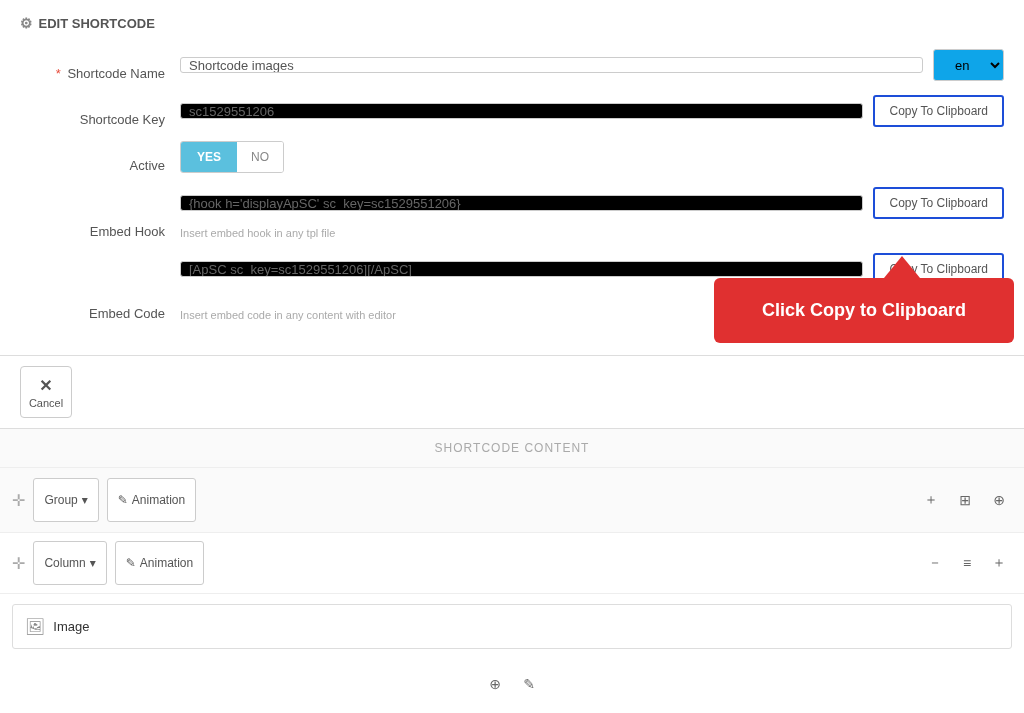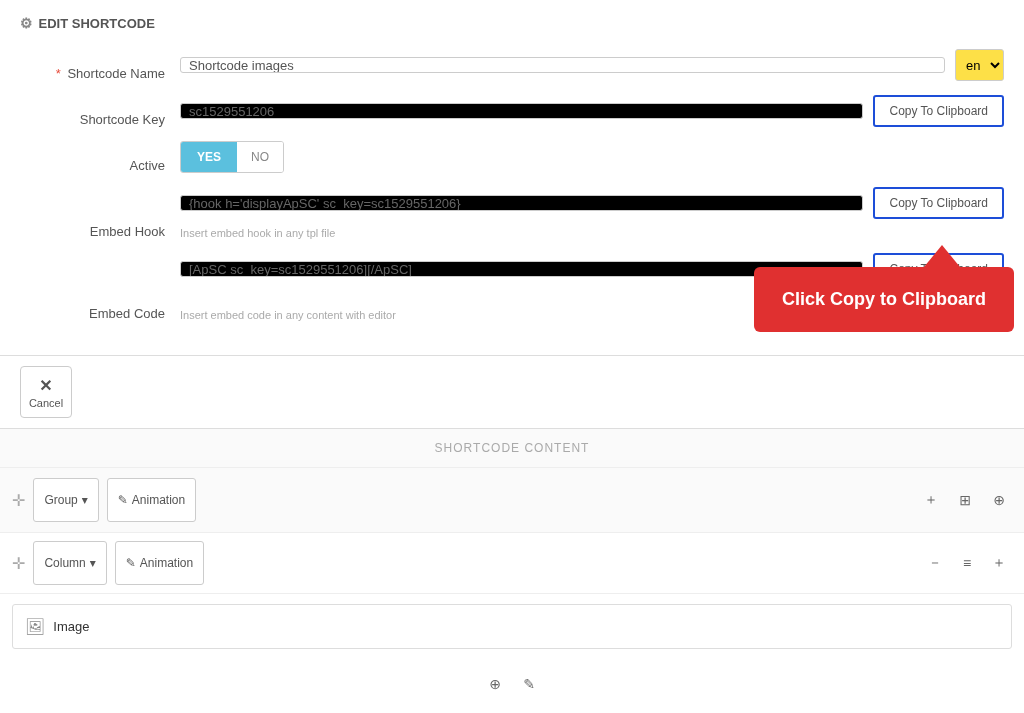--- a/index.html
+++ b/index.html
@@ -67,23 +67,23 @@
 
     .text-input.readonly {
       background: #000000;
       color: #666;
     }
 
     .lang-select {
       height: 32px;
       border: 1px solid #ccc;
       border-radius: 3px;
-      padding: 0 6px;
+      padding: 0 17px;
       font-size: 13px;
-      background: #fde047;
+      background: #0ea5e9;
       cursor: pointer;
     }
 
     .copy-btn {
       height: 32px;
       padding: 0 14px;
       background: #fff;
       border: 2px solid #1d4ed8;
       border-radius: 3px;
       font-size: 12px;
@@ -255,23 +255,23 @@
     .bottom-plus {
       text-align: center;
       padding: 8px;
       color: #5bc0de;
       font-size: 20px;
     }
 
     
     .tooltip-overlay {
       position: absolute;
-      top: 245px;
+      top: 256px;
       right: 10px;
-      width: 260px;
+      width: 300px;
     }
 
     .tooltip-arrow {
       width: 0;
       height: 0;
       border-left: 18px solid transparent;
       border-right: 18px solid transparent;
       border-bottom: 22px solid #e03030;
       margin-left: 170px;
     }

